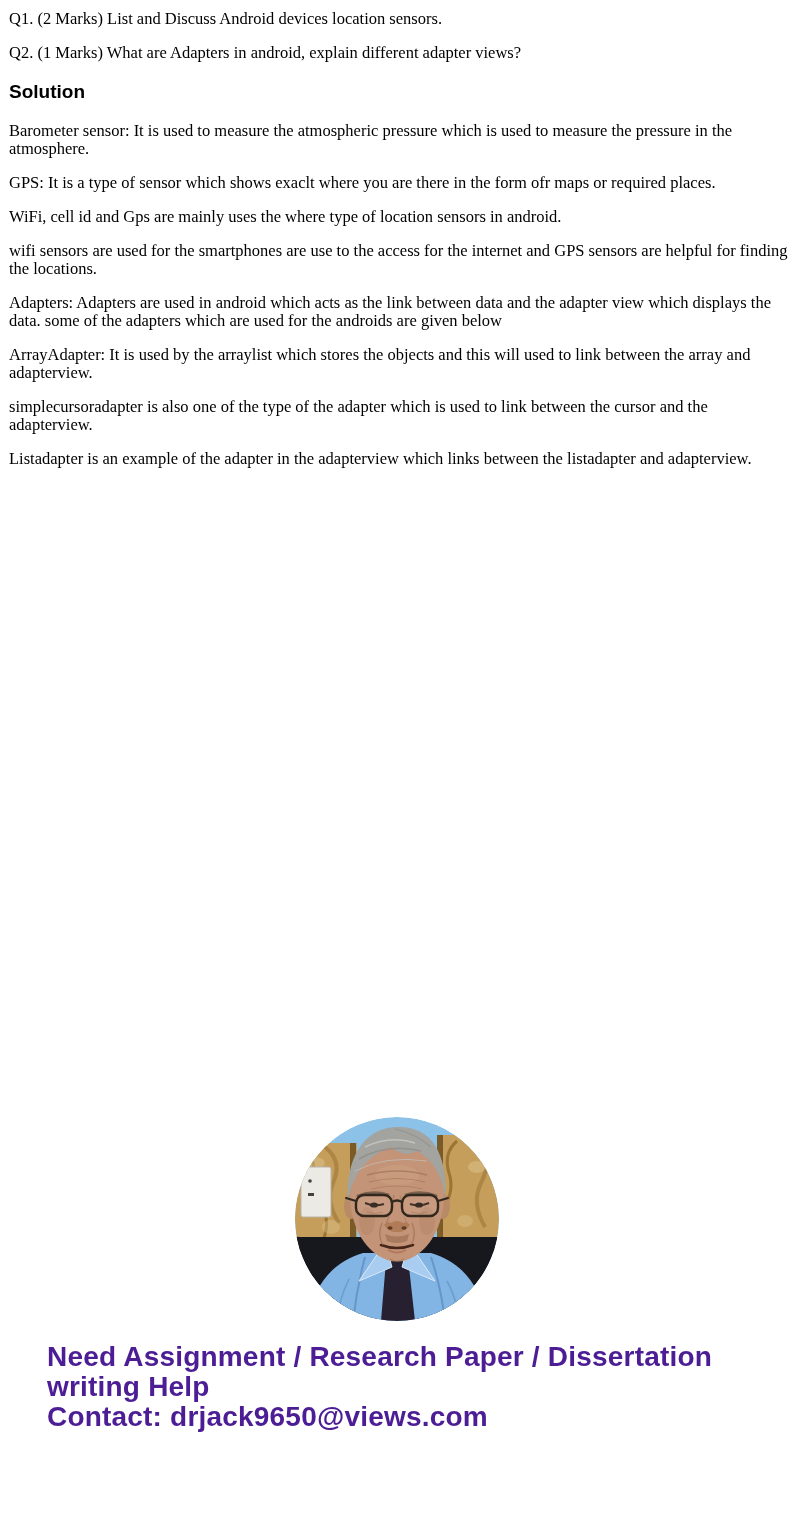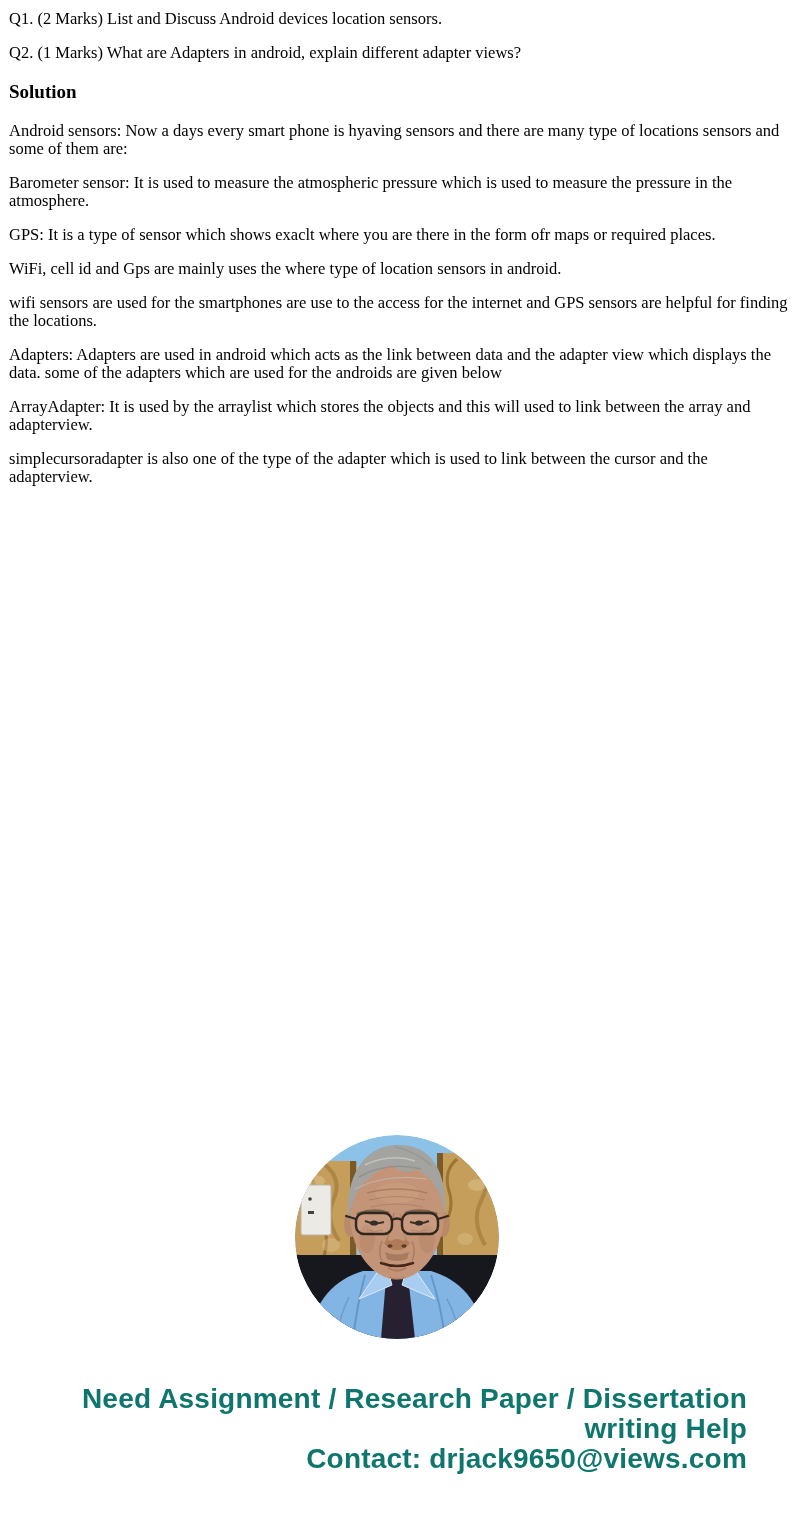--- a/index.html
+++ b/index.html
@@ -11,61 +11,61 @@
     color: #000000;
     font-family: "Liberation Serif", serif;
   }
   .content { padding: 10px 3px 0 9px; }
   .content p {
     font-size: 16.5px;
     line-height: 18px;
     margin: 0 0 16px 0;
   }
   .content h3.solution {
-    font-family: Liberation Serif, serif;
+    font-family: Liberation Sans, sans-serif;
     font-weight: bold;
     font-size: 19px;
     line-height: 22px;
     margin: 19px 0;
   }
   figure.portrait {
     width: 204px;
     height: 204px;
     margin: 649px auto 0 auto;
     border-radius: 50%;
     overflow: hidden;
   }
   figure.portrait svg { display: block; }
   footer.banner {
-    margin: 45px auto 0 auto;
+    margin: 21px auto 0 auto;
     max-width: 700px;
     font-family: "Liberation Sans", sans-serif;
     font-weight: 700;
     font-size: 28px;
     line-height: 30px;
-    text-align: right;
+    text-align: left;
     letter-spacing: 0.2px;
-    color: #0f766e;
+    color: #4c1d95;
   }
 </style>
 </head>
 <body>
 
 <main class="content">
   <p>Q1. (2 Marks) List and Discuss Android devices location sensors.</p>
   <p>Q2. (1 Marks) What are Adapters in android, explain different adapter views?</p>
   <h3 class="solution">Solution</h3>
-  <p>Android sensors: Now a days every smart phone is hyaving sensors and there are many type of locations sensors and some of them are:</p>
   <p>Barometer sensor: It is used to measure the atmospheric pressure which is used to measure the pressure in the atmosphere.</p>
   <p>GPS: It is a type of sensor which shows exaclt where you are there in the form ofr maps or required places.</p>
   <p>WiFi, cell id and Gps are mainly uses the where type of location sensors in android.</p>
   <p>wifi sensors are used for the smartphones are use to the access for the internet and GPS sensors are helpful for finding the locations.</p>
   <p>Adapters: Adapters are used in android which acts as the link between data and the adapter view which displays the data. some of the adapters which are used for the androids are given below</p>
   <p>ArrayAdapter: It is used by the arraylist which stores the objects and this will used to link between the array and adapterview.</p>
   <p>simplecursoradapter is also one of the type of the adapter which is used to link between the cursor and the adapterview.</p>
+  <p>Listadapter is an example of the adapter in the adapterview which links between the listadapter and adapterview.</p>
 </main>
 
 <figure class="portrait">
   <svg width="204" height="204" viewBox="0 0 204 204">
     <defs>
       <clipPath id="pc">
           <circle cx="102" cy="102" r="102"></circle>
         </clipPath>
     </defs>
     <g clip-path="url(#pc)">

